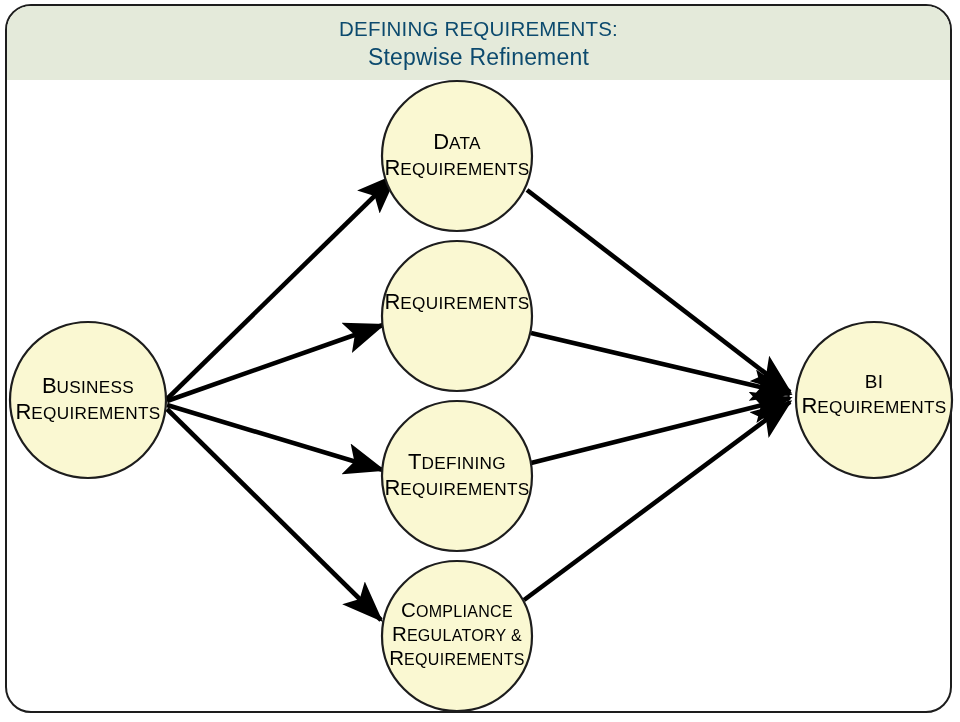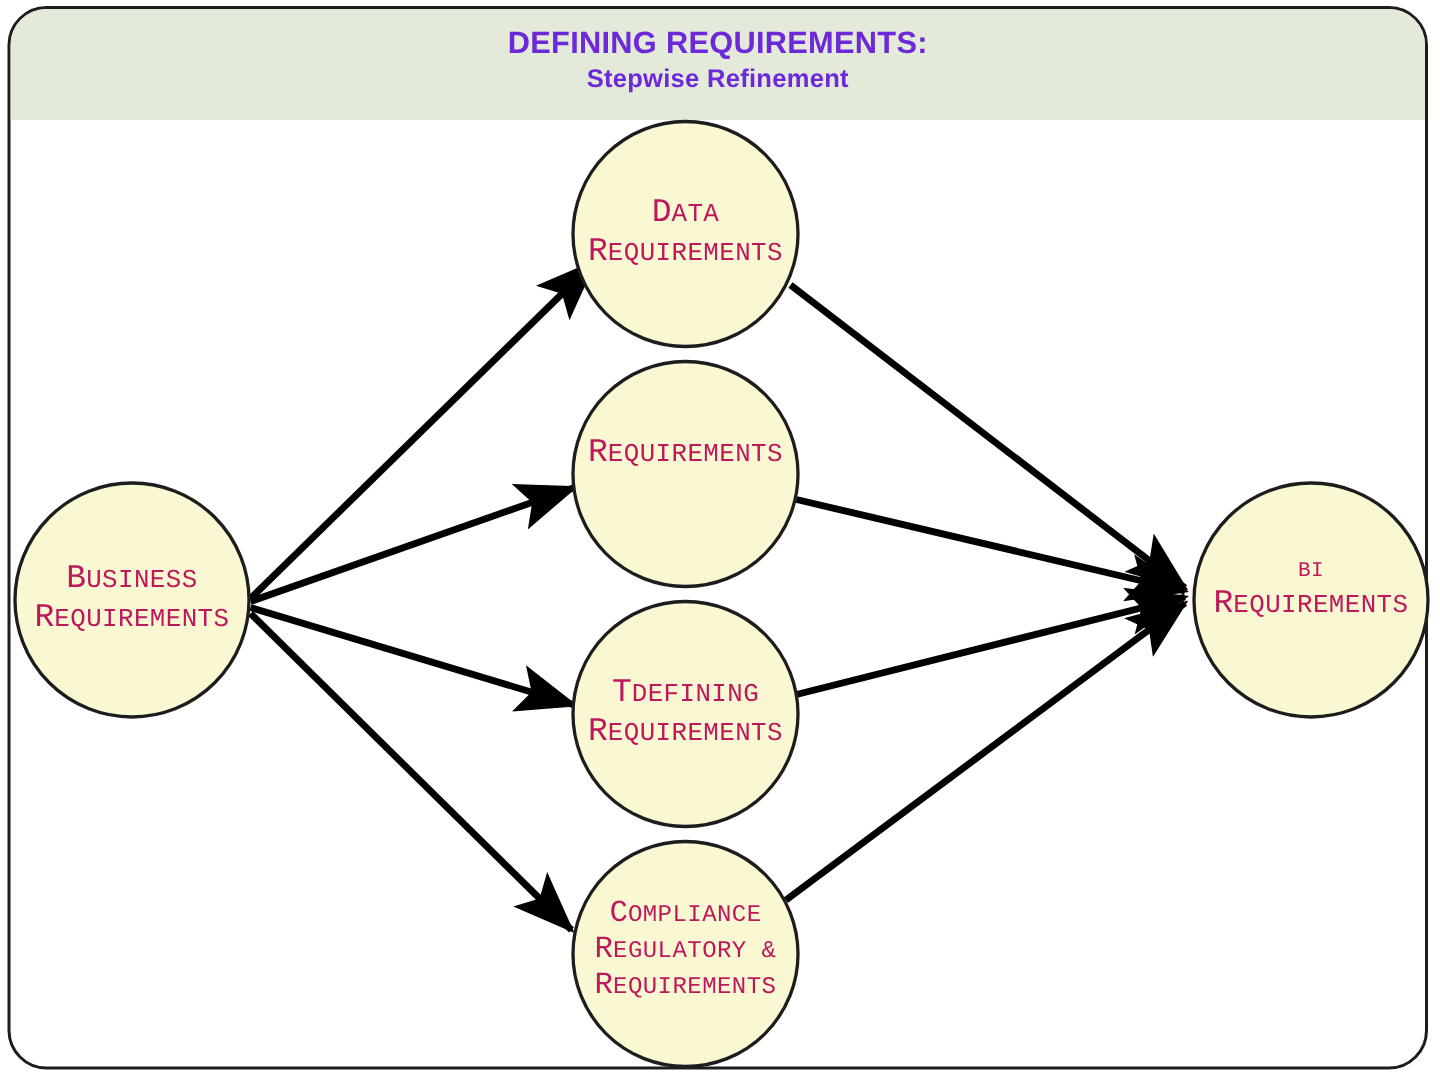--- a/index.html
+++ b/index.html
@@ -39,66 +39,66 @@
     width: 100%;
     height: 74px;
     background: #e4eada;
   }
   #title-block {
     position: absolute;
     left: 0;
     top: 9px;
     width: 100%;
     text-align: center;
-    color: #6d28d9;
-    font-weight: bold;
+    color: #0c4a6e;
+    font-weight: normal;
     line-height: 1.32;
   }
   .title-line1 {
     font-size: 20.5px;
     letter-spacing: 0.2px;
   }
   .title-line2 {
-    font-size: 17px;
+    font-size: 23px;
     letter-spacing: 0.2px;
   }
 
   
   #diagram {
     position: absolute;
     left: 0;
     top: 0;
     width: 960px;
     height: 722px;
   }
 
   
   .node-label {
     position: absolute;
     text-align: center;
-    color: #be185d;
+    color: #000000;
     line-height: 1.18;
     pointer-events: none;
-    font-family: Liberation Mono, monospace;
+    font-family: Liberation Sans, sans-serif;
   }
   .sc {
     display: block;
     white-space: nowrap;
   }
   .sc .cap {
     font-size: 22px;
   }
   .sc .rest {
     font-size: 17.2px;
     letter-spacing: 0.3px;
   }
   .small .cap { font-size: 20.5px; }
   .small .rest { font-size: 16px; }
   .plaincap {
-    font-size: 14px;
+    font-size: 19px;
     letter-spacing: 0.3px;
     text-align: right;
   }
 </style>
 </head>
 <body>
 
 <div id="slide">
 
   <div id="frame">

